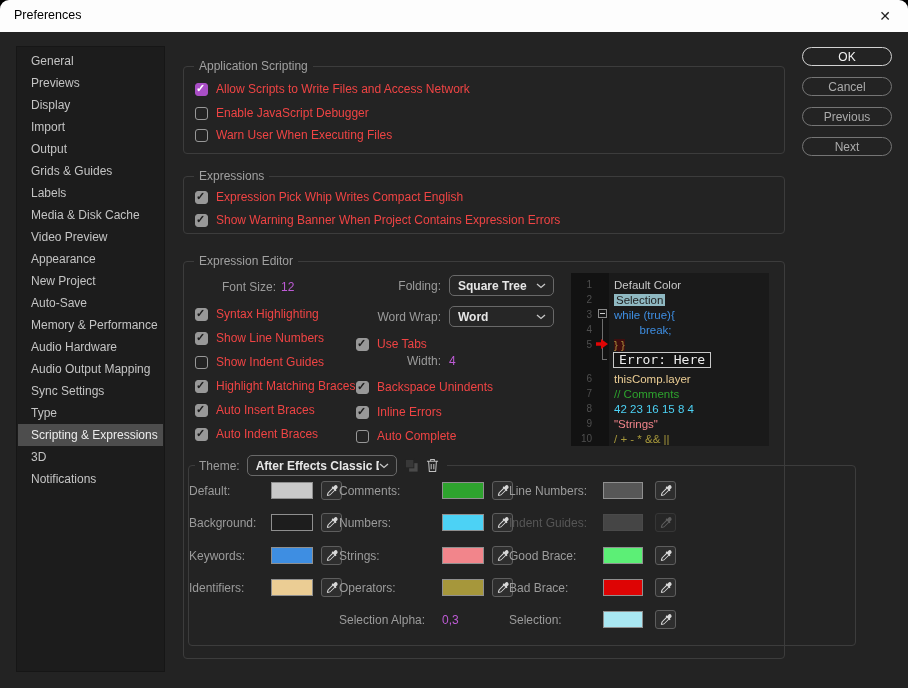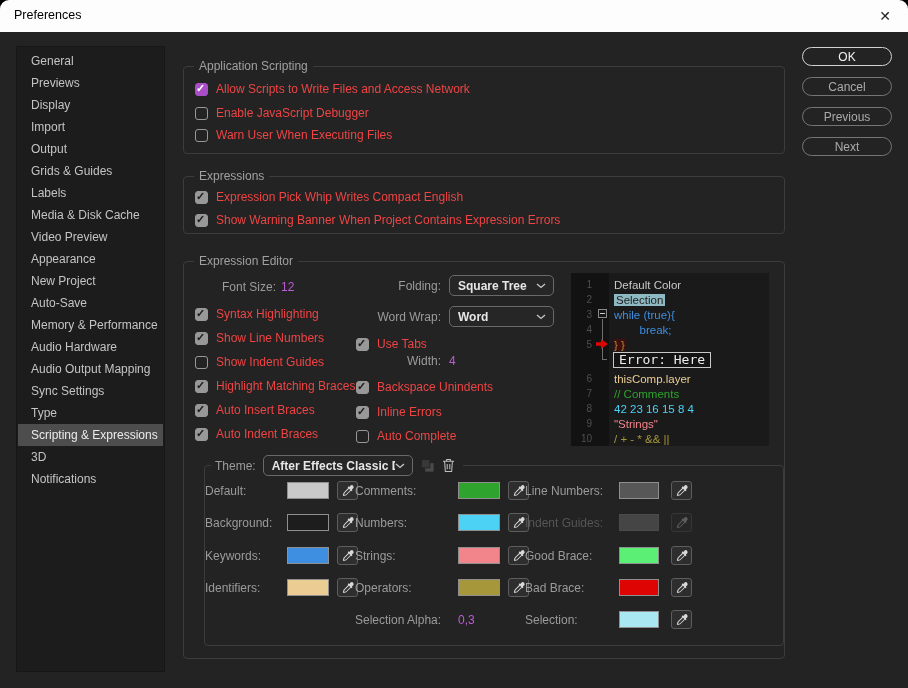--- a/index.html
+++ b/index.html
@@ -278,21 +278,21 @@
           <span class="ctext t-operator">/ + - * &amp;&amp; ||</span>
         </div>
       <div class="fold-line"></div>
       <div class="fold-box"></div>
       <svg class="err-arrow" width="12" height="10" viewBox="0 0 12 10">
           <path d="M0 3.2h5V0l7 5-7 5V6.8H0z" fill="#e00505"></path>
         </svg>
       <span class="err-box">Error: Here</span>
     </div>
 
-    <div class="fset" style="left:20px;top:203px;width:580px;height:181px">
+    <div class="fset" style="left:4px;top:203px;width:668px;height:181px">
       <div class="theme-legend">
         <span class="theme-label">Theme:</span>
         <div class="dropdown" style="position:relative;width:150px">
           <span class="dd-text">After Effects Classic Dark</span>
           <svg class="dd-chev" width="10" height="6" viewBox="0 0 10 6">
               <path d="M1 1l4 3.5L9 1" stroke="#c8c8c8" stroke-width="1.3" fill="none"></path>
             </svg>
         </div>
         <button class="icon-btn" style="opacity:.55">
           <svg width="15" height="15" viewBox="0 0 16 16">

